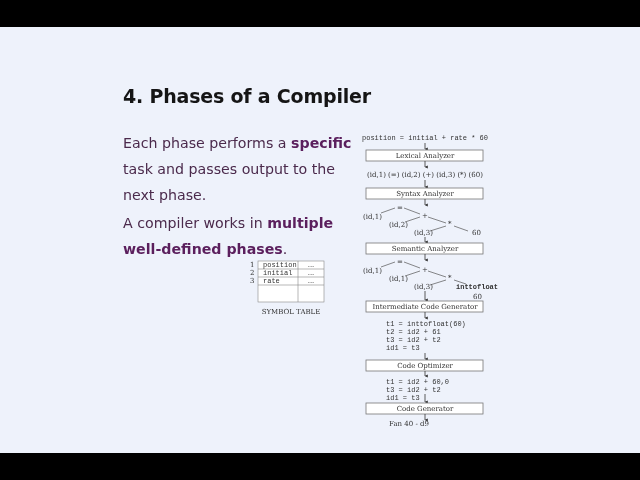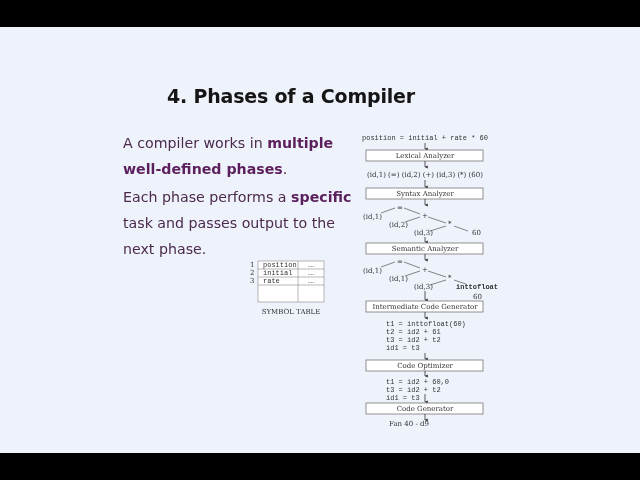--- a/index.html
+++ b/index.html
@@ -8,21 +8,21 @@
     background: #000;
     font-family: "DejaVu Sans", sans-serif;
   }
   .slide {
     position: absolute; left: 0; top: 27px; width: 640px; height: 426px;
     background: #eef2fb;
   }
   .title {
     position: absolute; left: 123px; top: 58px;
     font-family: "DejaVu Sans", sans-serif; font-weight: bold;
-    font-size: 19px; color: #151515; letter-spacing: -0.2px; margin-left: 44px;
+    font-size: 19px; color: #151515; letter-spacing: -0.2px;
   }
   .body-text {
     position: absolute; left: 123px; top: 103px; width: 240px;
     font-family: "DejaVu Sans", sans-serif;
     font-size: 14.2px; line-height: 26px; color: #4b2a4c;
   }
   .body-text p { margin: 0 0 0 0; }
   .body-text p + p { margin-top: 2px; }
   .body-text b { color: #5b1f5d; font-weight: bold; }
 
@@ -34,22 +34,22 @@
   .line { stroke: #555; stroke-width: 0.7; fill: none; }
   .arrow { stroke: #333; stroke-width: 0.8; }
 </style>
 </head>
 <body>
 
 <div class="slide">
   <div class="title">4. Phases of a Compiler</div>
 
   <div class="body-text">
+    <p><span>Each phase performs a </span><b>specific</b><span> task and passes output to the next phase.</span></p>
     <p><span>A compiler works in </span><b>multiple well-defined phases</b><span>.</span></p>
-    <p><span>Each phase performs a </span><b>specific</b><span> task and passes output to the next phase.</span></p>
   </div>
 
   <svg class="diagram" viewBox="0 0 640 426">
     <defs>
       <marker id="ah" markerWidth="4" markerHeight="4" refX="2" refY="3.5" orient="auto">
         <path d="M0,0 L4,0 L2,4 z" fill="#333"></path>
       </marker>
     </defs>
 
     <text x="425" y="113" text-anchor="middle" class="code">position = initial + rate * 60</text>

